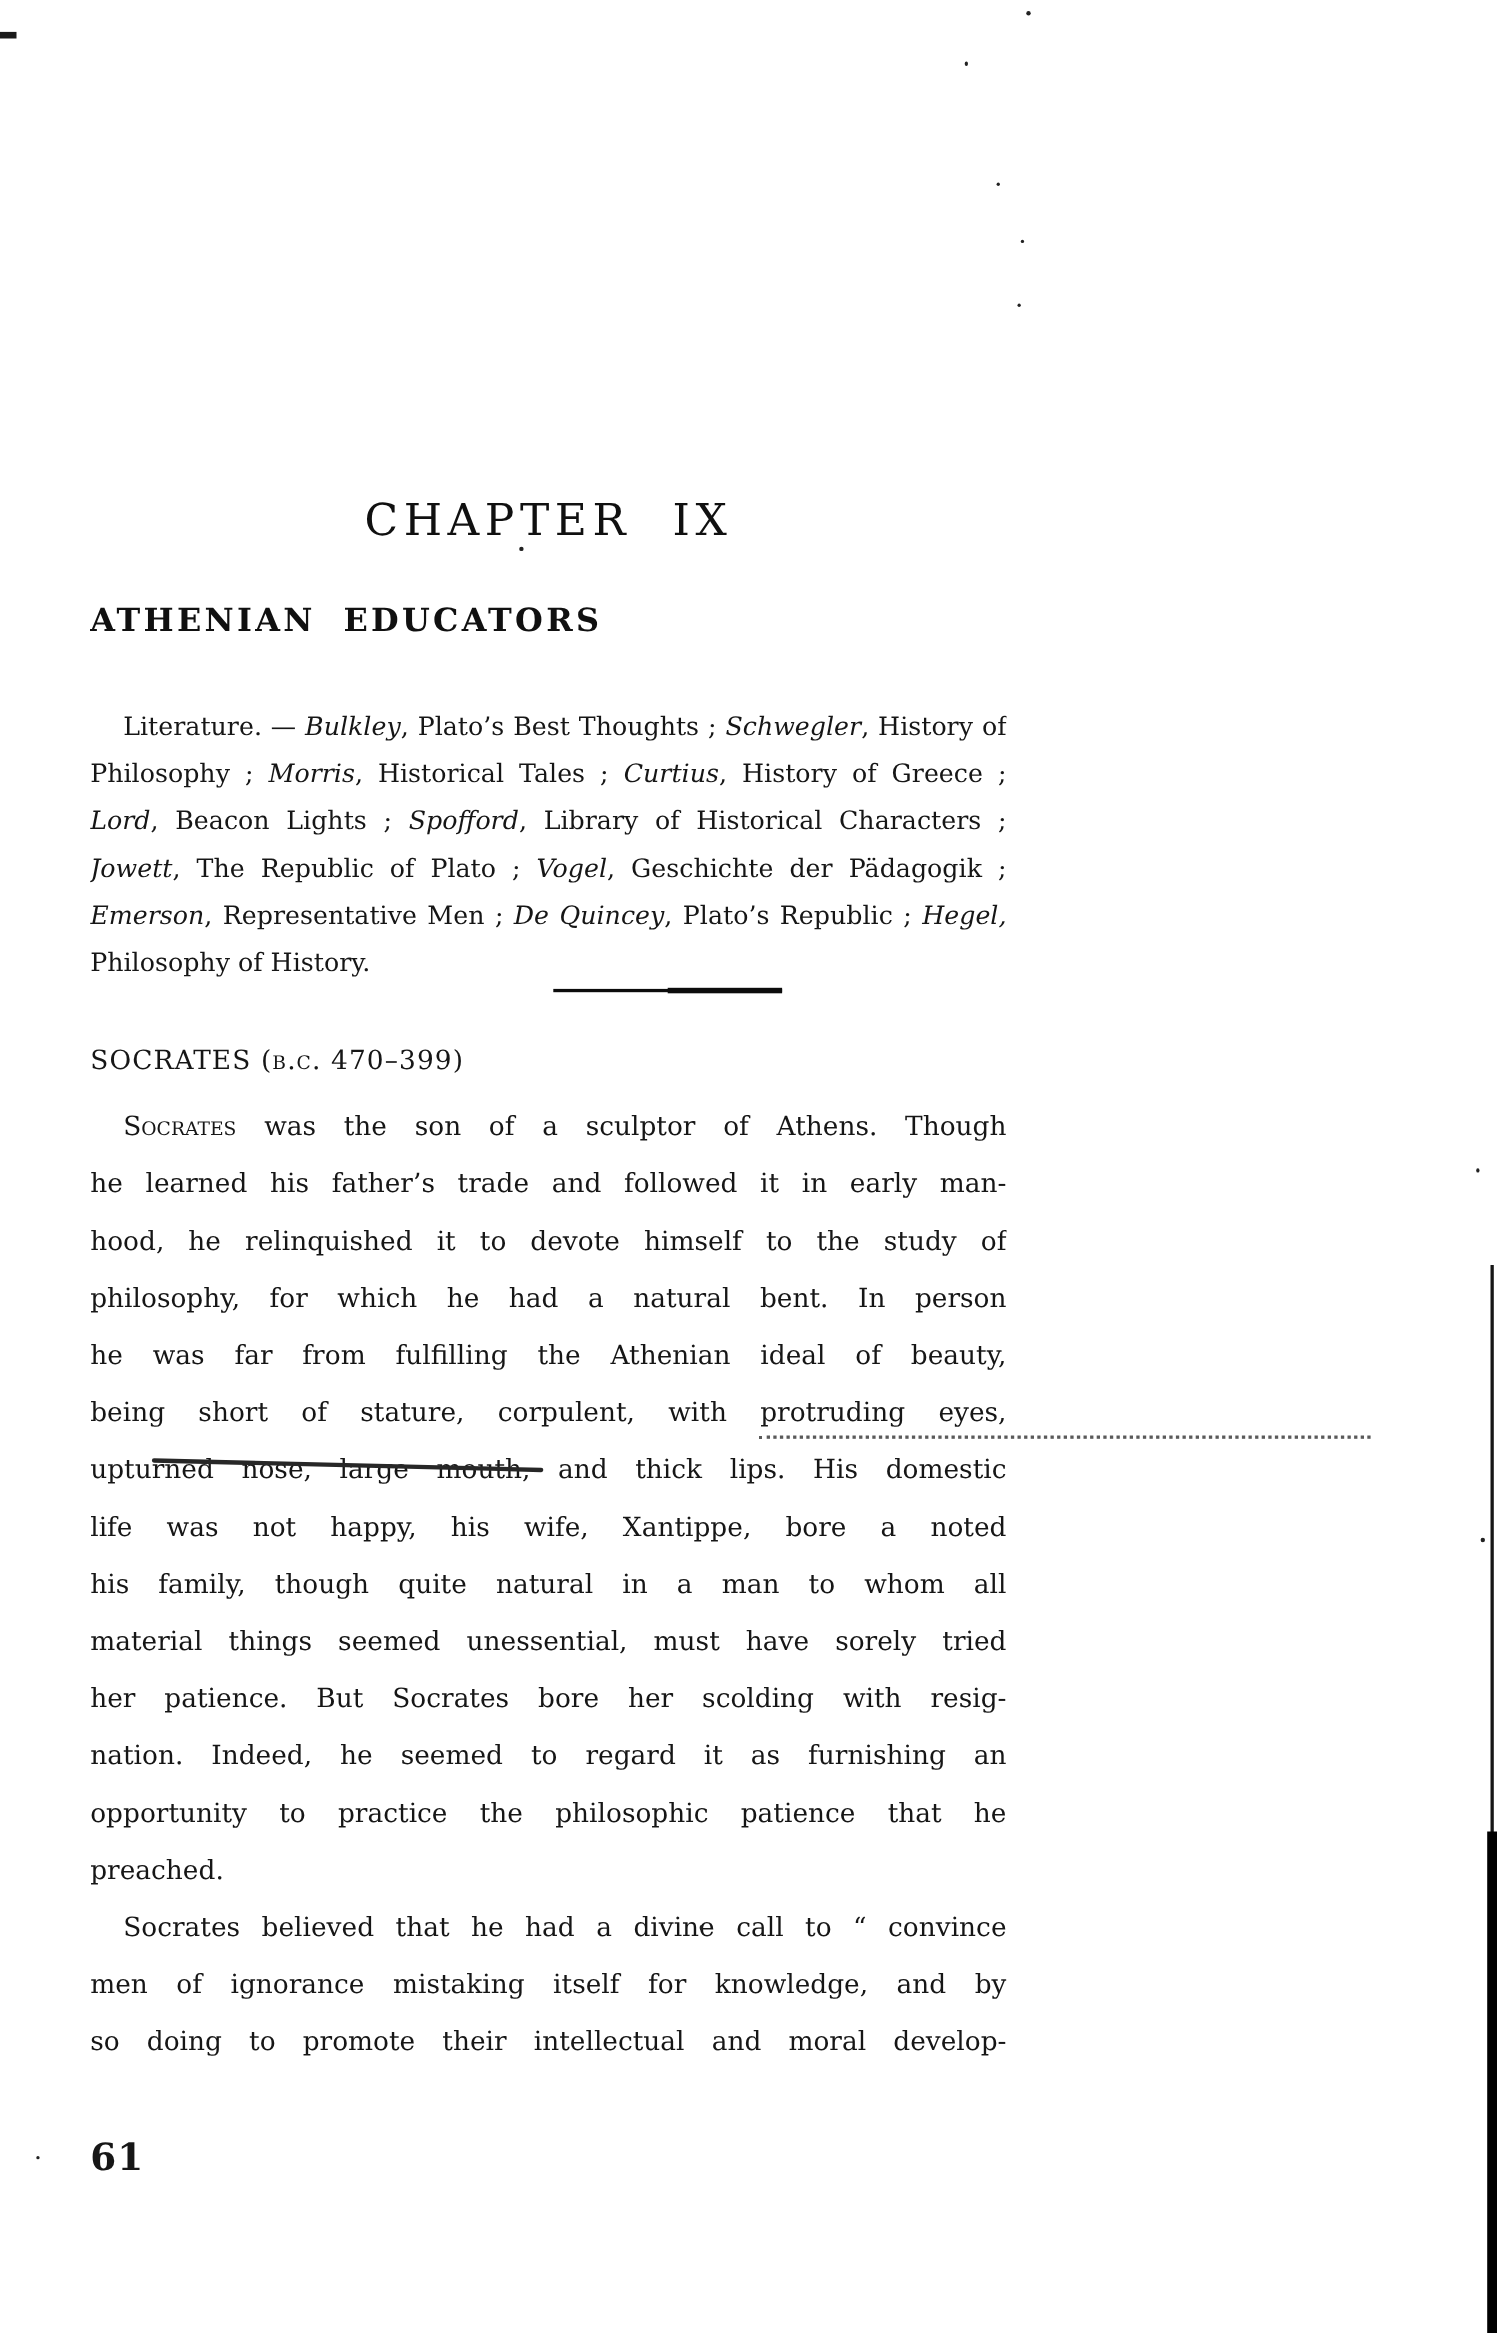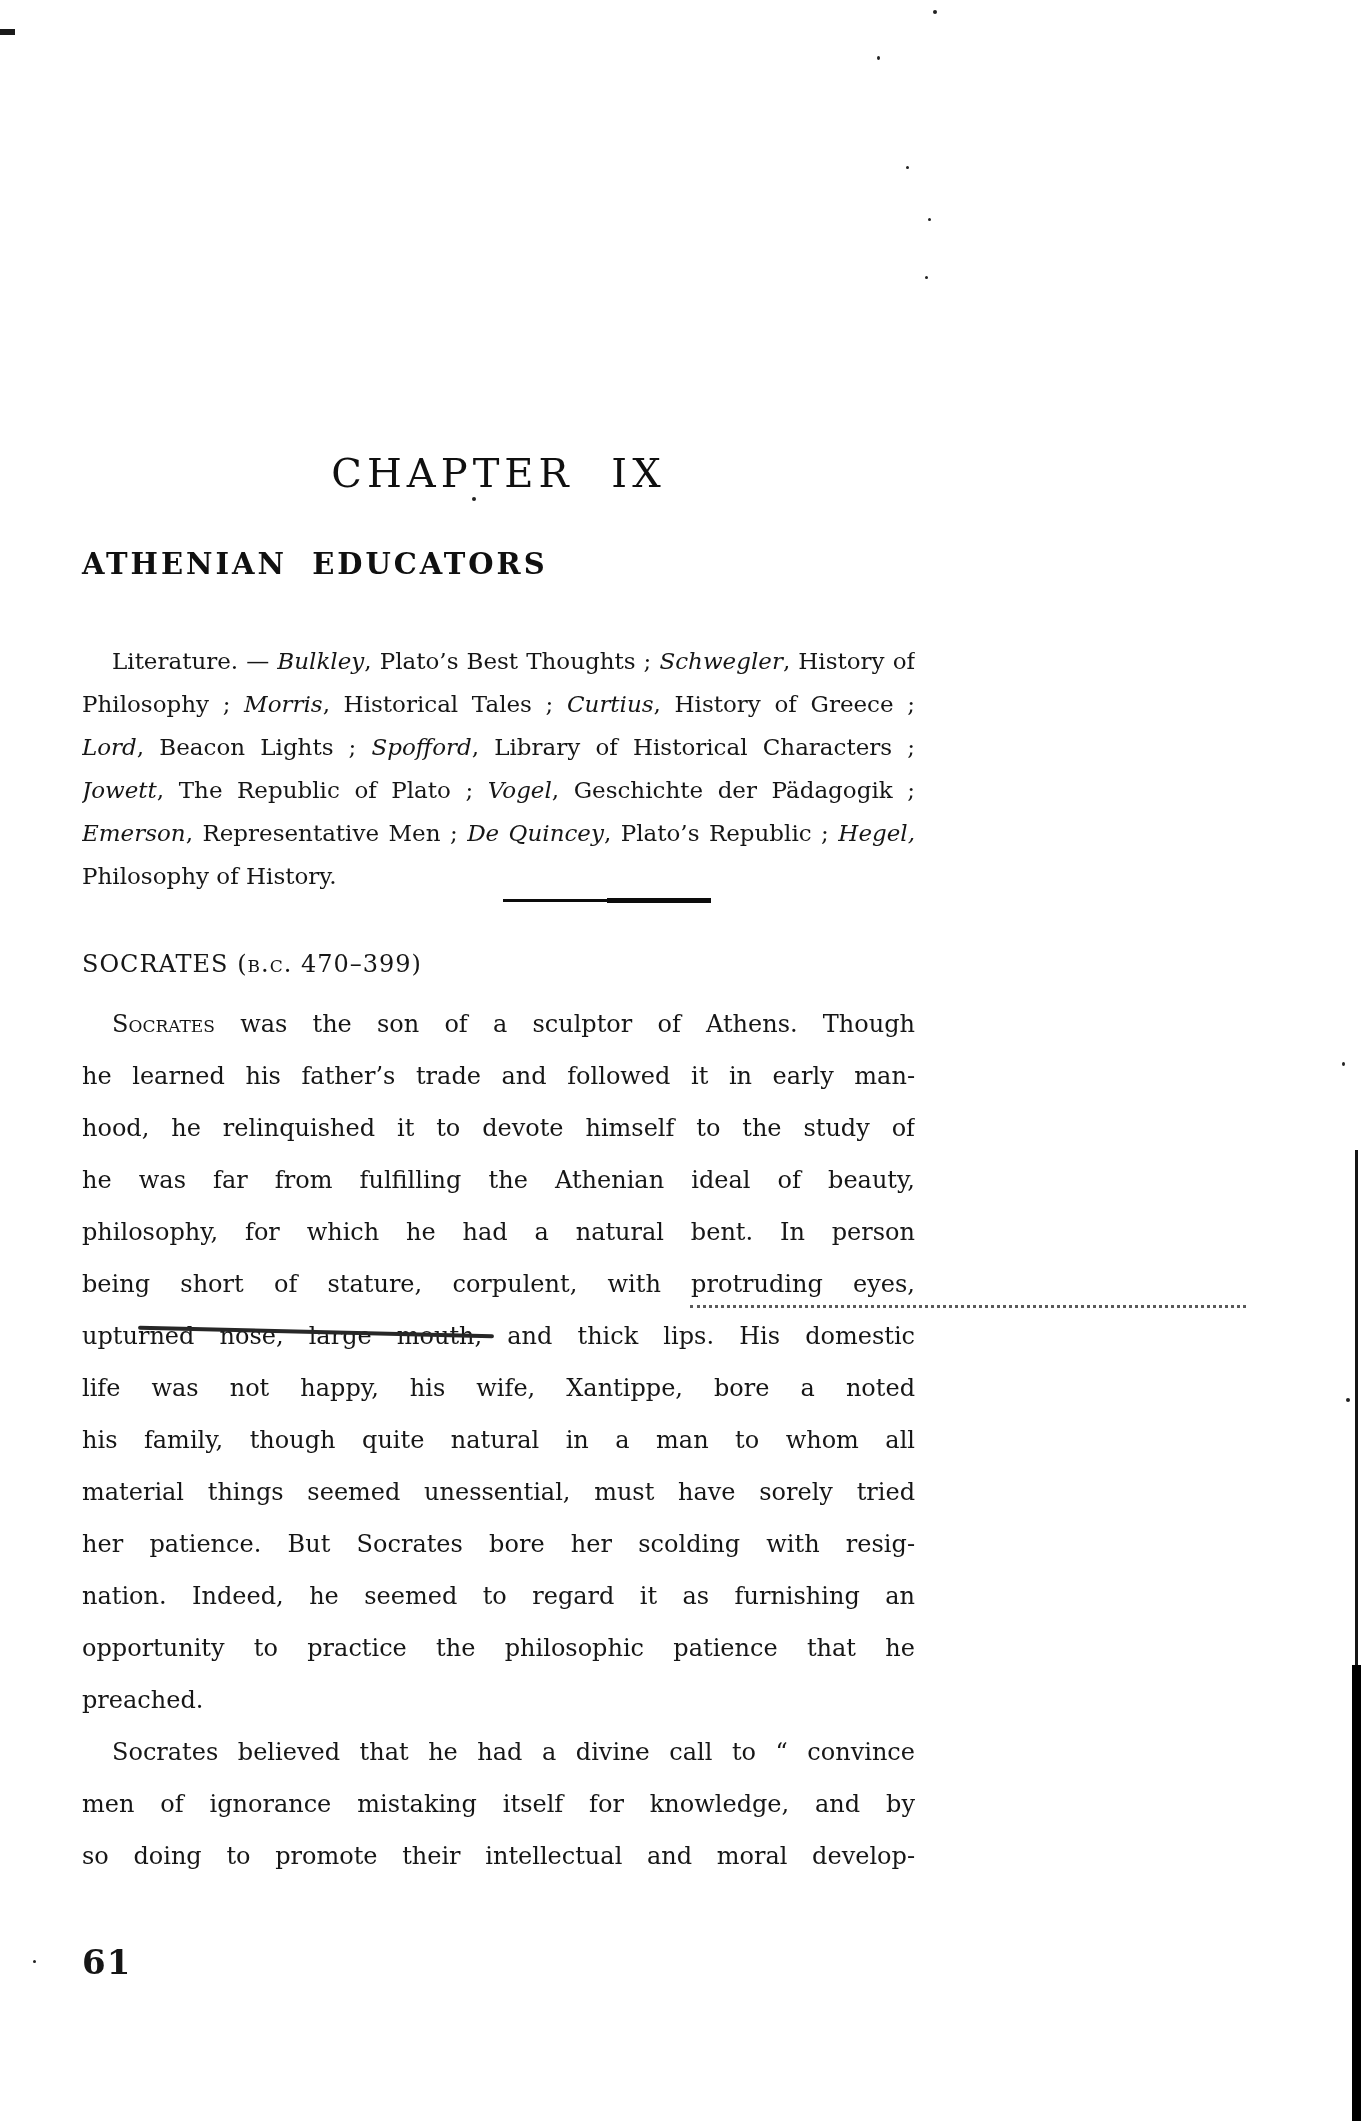--- a/index.html
+++ b/index.html
@@ -85,22 +85,22 @@
   </div>
 
   <div class="abs col soc-heading">
       <div class="tline"><span>SOCRATES (</span><span class="sc">b.c.</span><span> 470–399)</span></div>
     </div>
 
   <div class="abs col body-text">
       <div class="tline just ind"><span class="sc">Socrates</span><span> was the son of a sculptor of Athens.  Though</span></div>
       <div class="tline just"><span>he learned his father’s trade and followed it in early man-</span></div>
       <div class="tline just"><span>hood, he relinquished it to devote himself to the study of</span></div>
+      <div class="tline just"><span>philosophy, for which he had a natural bent.  In person</span></div>
       <div class="tline just"><span>he was far from fulfilling the Athenian ideal of beauty,</span></div>
-      <div class="tline just"><span>philosophy, for which he had a natural bent.  In person</span></div>
       <div class="tline just"><span>being short of stature, corpulent, with protruding eyes,</span></div>
       <div class="tline just"><span>upturned nose, large mouth, and thick lips.  His domestic</span></div>
       <div class="tline just"><span>life was not happy, his wife, Xantippe, bore a noted</span></div>
       <div class="tline just"><span>his family, though quite natural in a man to whom all</span></div>
       <div class="tline just"><span>material things seemed unessential, must have sorely tried</span></div>
       <div class="tline just"><span>her patience.  But Socrates bore her scolding with resig-</span></div>
       <div class="tline just"><span>nation.  Indeed, he seemed to regard it as furnishing an</span></div>
       <div class="tline just"><span>opportunity to practice the philosophic patience that he</span></div>
       <div class="tline"><span>preached.</span></div>
       <div class="tline just ind"><span>Socrates believed that he had a divine call to “ convince</span></div>

